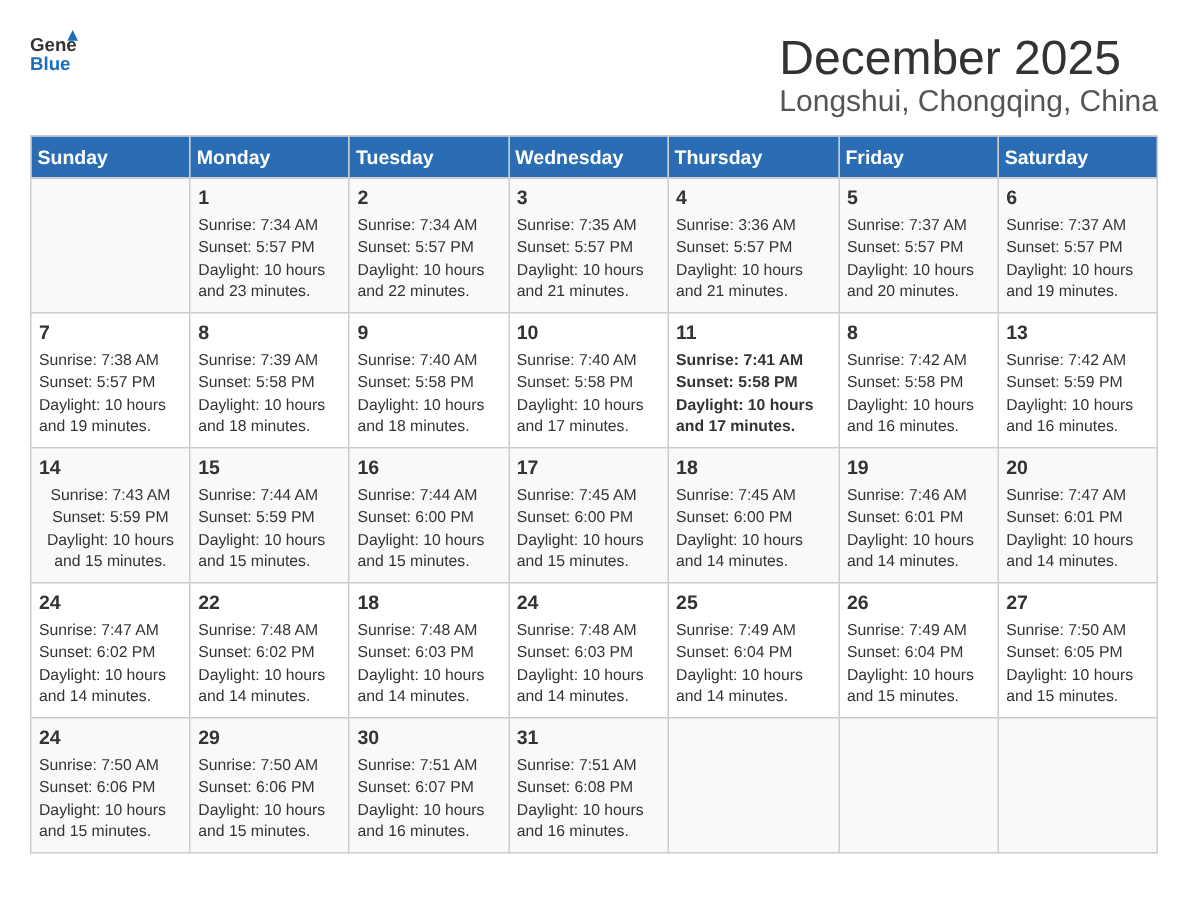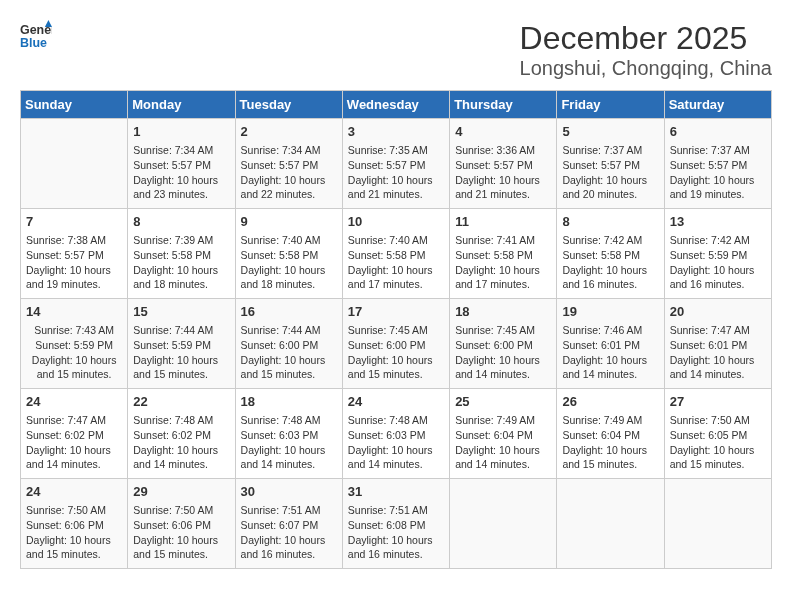--- a/index.html
+++ b/index.html
@@ -176,21 +176,21 @@
         </td>
         <td>
           <span class="day-num">10</span>
           <div class="day-info" style="white-space: pre-line;">Sunrise: 7:40 AM
 Sunset: 5:58 PM
 Daylight: 10 hours
 and 17 minutes.</div>
         </td>
         <td>
           <span class="day-num">11</span>
-          <div class="day-info" style="white-space: pre-line;">Sunrise: 7:41 AM
+          <div class="day-info" style="white-space: pre-line; font-weight: bold;">Sunrise: 7:41 AM
 Sunset: 5:58 PM
 Daylight: 10 hours
 and 17 minutes.</div>
         </td>
         <td>
           <span class="day-num">8</span>
           <div class="day-info" style="white-space: pre-line;">Sunrise: 7:42 AM
 Sunset: 5:58 PM
 Daylight: 10 hours
 and 16 minutes.</div>

